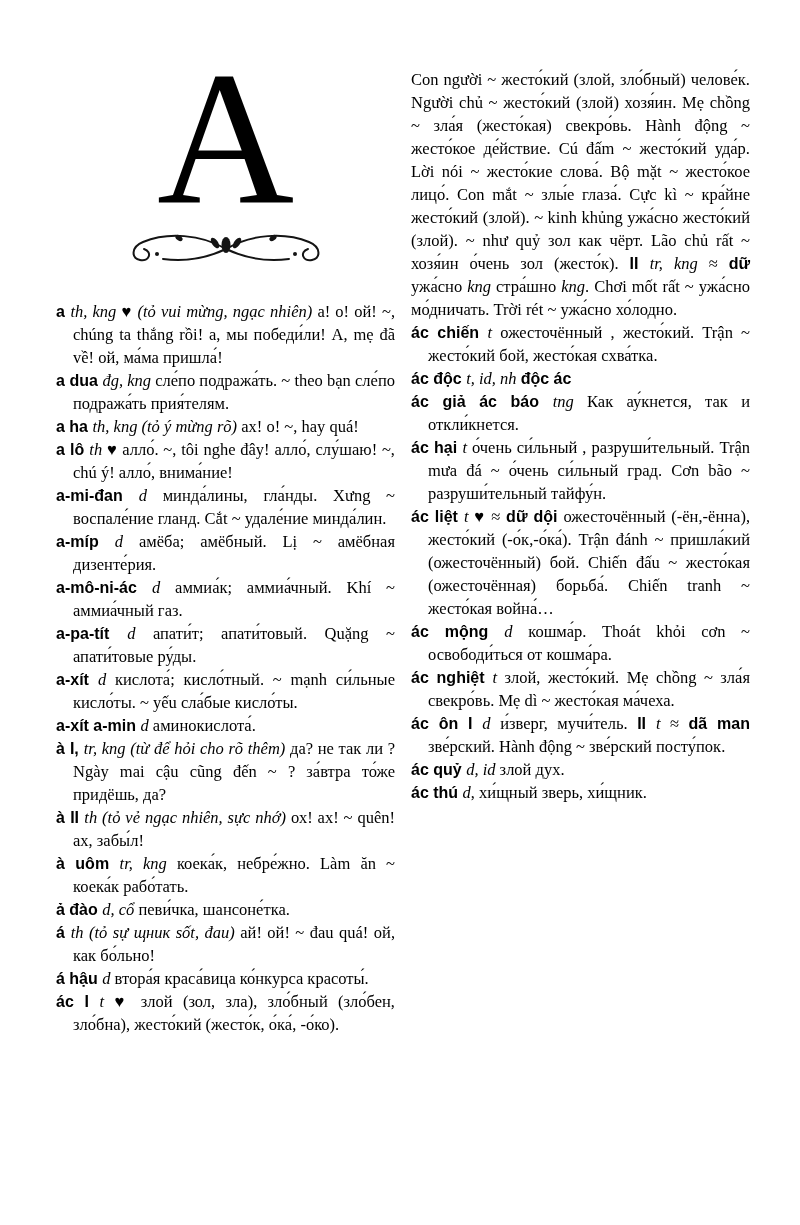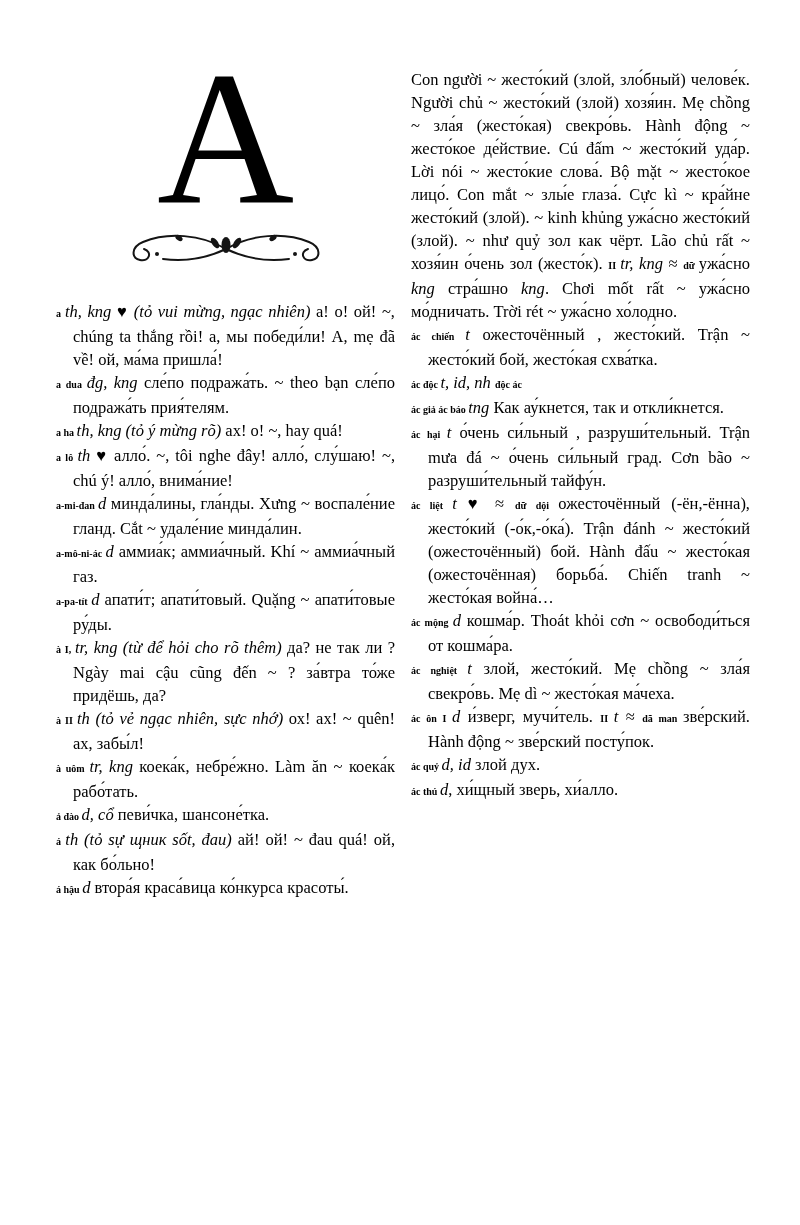--- a/index.html
+++ b/index.html
@@ -25,22 +25,22 @@
   }
   .ornament{margin-top:10px;}
   .entry{
     margin:0;
     font-size:16.5px;line-height:23px;
     text-align:justify;
     padding-left:17px;text-indent:-17px;
   }
   .entry.cont{padding-left:0;text-indent:0;}
   .seg-b{
-    font-family:Liberation Serif, serif;
-    font-weight:bold;font-size:10px;
+    font-family:Liberation Sans, sans-serif;
+    font-weight:bold;font-size:16px;
   }
   .seg-i{font-style:italic;}
   .seg-n{font-style:normal;}
 </style>
 </head>
 <body>
 
 <div class="page">
   <div class="columns">
 
@@ -66,41 +66,45 @@
             </g>
           </svg>
         </div>
       </div>
       <div>
           <p class="entry"><span class="seg-b">a </span><span class="seg-i">th, kng </span><span class="seg-n">♥ </span><span class="seg-i">(tỏ vui mừng, ngạc nhiên) </span><span class="seg-n">a! o! ой! ~, chúng ta thắng rồi! а, мы победи́ли! А, mẹ đã về! ой, ма́ма пришла́!</span></p>
           <p class="entry"><span class="seg-b">a dua </span><span class="seg-i">đg, kng </span><span class="seg-n">сле́по подража́ть. ~ theo bạn сле́по подража́ть прия́телям.</span></p>
           <p class="entry"><span class="seg-b">a ha </span><span class="seg-i">th, kng (tỏ ý mừng rõ) </span><span class="seg-n">ах! о! ~, hay quá!</span></p>
           <p class="entry"><span class="seg-b">a lô </span><span class="seg-i">th </span><span class="seg-n">♥ алло́. ~, tôi nghe đây! алло́, слу́шаю! ~, chú ý! алло́, внима́ние!</span></p>
           <p class="entry"><span class="seg-b">a-mi-đan </span><span class="seg-i">d </span><span class="seg-n">минда́лины, гла́нды. Xưng ~ воспале́ние гланд. Cắt ~ удале́ние минда́лин.</span></p>
+          <p class="entry"><span class="seg-b">a-míp </span><span class="seg-i">d </span><span class="seg-n">амёба; амёбный. Lị ~ амёбная дизенте́рия.</span></p>
           <p class="entry"><span class="seg-b">a-mô-ni-ác </span><span class="seg-i">d </span><span class="seg-n">аммиа́к; аммиа́чный. Khí ~ аммиа́чный газ.</span></p>
           <p class="entry"><span class="seg-b">a-pa-tít </span><span class="seg-i">d </span><span class="seg-n">апати́т; апати́товый. Quặng ~ апати́товые ру́ды.</span></p>
+          <p class="entry"><span class="seg-b">a-xít </span><span class="seg-i">d </span><span class="seg-n">кислота́; кисло́тный. ~ mạnh си́льные кисло́ты. ~ yếu сла́бые кисло́ты.</span></p>
+          <p class="entry"><span class="seg-b">a-xít a-min </span><span class="seg-i">d </span><span class="seg-n">аминокислота́.</span></p>
           <p class="entry"><span class="seg-b">à I, </span><span class="seg-i">tr, kng (từ để hỏi cho rõ thêm) </span><span class="seg-n">да? не так ли ? Ngày mai cậu cũng đến ~ ? за́втра то́же придёшь, да?</span></p>
           <p class="entry"><span class="seg-b">à II </span><span class="seg-i">th (tỏ vẻ ngạc nhiên, sực nhớ) </span><span class="seg-n">ох! ах! ~ quên! ах, забы́л!</span></p>
           <p class="entry"><span class="seg-b">à uôm </span><span class="seg-i">tr, kng </span><span class="seg-n">коека́к, небре́жно. Làm ăn ~ коека́к рабо́тать.</span></p>
           <p class="entry"><span class="seg-b">ả đào </span><span class="seg-i">d, cổ </span><span class="seg-n">певи́чка, шансоне́тка.</span></p>
           <p class="entry"><span class="seg-b">á </span><span class="seg-i">th (tỏ sự щник sốt, đau) </span><span class="seg-n">ай! ой! ~ đau quá! ой, как бо́льно!</span></p>
           <p class="entry"><span class="seg-b">á hậu </span><span class="seg-i">d </span><span class="seg-n">втора́я краса́вица ко́нкурса красоты́.</span></p>
+          <p class="entry"><span class="seg-b">ác I </span><span class="seg-i">t </span><span class="seg-n">♥ злой (зол, зла), зло́бный (зло́бен, зло́бна), жесто́кий (жесто́к, о́ка́, -о́ко).</span></p>
         </div>
     </div>
 
     <div class="col col-right">
       <div>
           <p class="entry cont"><span class="seg-n">Con người ~ жесто́кий (злой, зло́бный) челове́к. Người chủ ~ жесто́кий (злой) хозя́ин. Mẹ chồng ~ зла́я (жесто́кая) свекро́вь. Hành động ~ жесто́кое де́йствие. Cú đấm ~ жесто́кий уда́р. Lời nói ~ жесто́кие слова́. Bộ mặt ~ жесто́кое лицо́. Con mắt ~ злы́е глаза́. Cực kì ~ кра́йне жесто́кий (злой). ~ kinh khủng ужа́сно жесто́кий (злой). ~ như quỷ зол как чёрт. Lão chủ rất ~ хозя́ин о́чень зол (жесто́к). </span><span class="seg-b">II </span><span class="seg-i">tr, kng </span><span class="seg-n">≈ </span><span class="seg-b">dữ </span><span class="seg-n">ужа́сно </span><span class="seg-i">kng </span><span class="seg-n">стра́шно </span><span class="seg-i">kng</span><span class="seg-n">. Chơi mốt rất ~ ужа́сно мо́дничать. Trời rét ~ ужа́сно хо́лодно.</span></p>
           <p class="entry"><span class="seg-b">ác chiến </span><span class="seg-i">t </span><span class="seg-n">ожесточённый , жесто́кий. Trận ~ жесто́кий бой, жесто́кая схва́тка.</span></p>
           <p class="entry"><span class="seg-b">ác độc </span><span class="seg-i">t, id, nh </span><span class="seg-b">độc ác</span></p>
           <p class="entry"><span class="seg-b">ác giả ác báo </span><span class="seg-i">tng </span><span class="seg-n">Как ау́кнется, так и откли́кнется.</span></p>
           <p class="entry"><span class="seg-b">ác hại </span><span class="seg-i">t </span><span class="seg-n">о́чень си́льный , разруши́тельный. Trận mưa đá ~ о́чень си́льный град. Cơn bão ~ разруши́тельный тайфу́н.</span></p>
-          <p class="entry"><span class="seg-b">ác liệt </span><span class="seg-i">t </span><span class="seg-n">♥ ≈ </span><span class="seg-b">dữ dội </span><span class="seg-n">ожесточённый (-ён,-ённа), жесто́кий (-о́к,-о́ка́). Trận đánh ~ жесто́кий (ожесточённый) бой. Hành đấu ~ жесто́кая (ожесточённая) борьба́. Chiến tranh ~ жесто́кая война́…</span></p>
+          <p class="entry"><span class="seg-b">ác liệt </span><span class="seg-i">t </span><span class="seg-n">♥ ≈ </span><span class="seg-b">dữ dội </span><span class="seg-n">ожесточённый (-ён,-ённа), жесто́кий (-о́к,-о́ка́). Trận đánh ~ пришла́кий (ожесточённый) бой. Chiến đấu ~ жесто́кая (ожесточённая) борьба́. Chiến tranh ~ жесто́кая война́…</span></p>
           <p class="entry"><span class="seg-b">ác mộng </span><span class="seg-i">d </span><span class="seg-n">кошма́р. Thoát khỏi cơn ~ освободи́ться от кошма́ра.</span></p>
           <p class="entry"><span class="seg-b">ác nghiệt </span><span class="seg-i">t </span><span class="seg-n">злой, жесто́кий. Mẹ chồng ~ зла́я свекро́вь. Mẹ dì ~ жесто́кая ма́чеха.</span></p>
           <p class="entry"><span class="seg-b">ác ôn I </span><span class="seg-i">d </span><span class="seg-n">и́зверг, мучи́тель. </span><span class="seg-b">II </span><span class="seg-i">t </span><span class="seg-n">≈ </span><span class="seg-b">dã man </span><span class="seg-n">зве́рский. Hành động ~ зве́рский посту́пок.</span></p>
           <p class="entry"><span class="seg-b">ác quỷ </span><span class="seg-i">d, id </span><span class="seg-n">злой дух.</span></p>
-          <p class="entry"><span class="seg-b">ác thú </span><span class="seg-i">d</span><span class="seg-n">, хи́щный зверь, хи́алло.</span></p>
+          <p class="entry"><span class="seg-b">ác thú </span><span class="seg-i">d</span><span class="seg-n">, хи́щный зверь, хи́щник.</span></p>
         </div>
     </div>
 
   </div>
 </div>
 
 </body></html>

